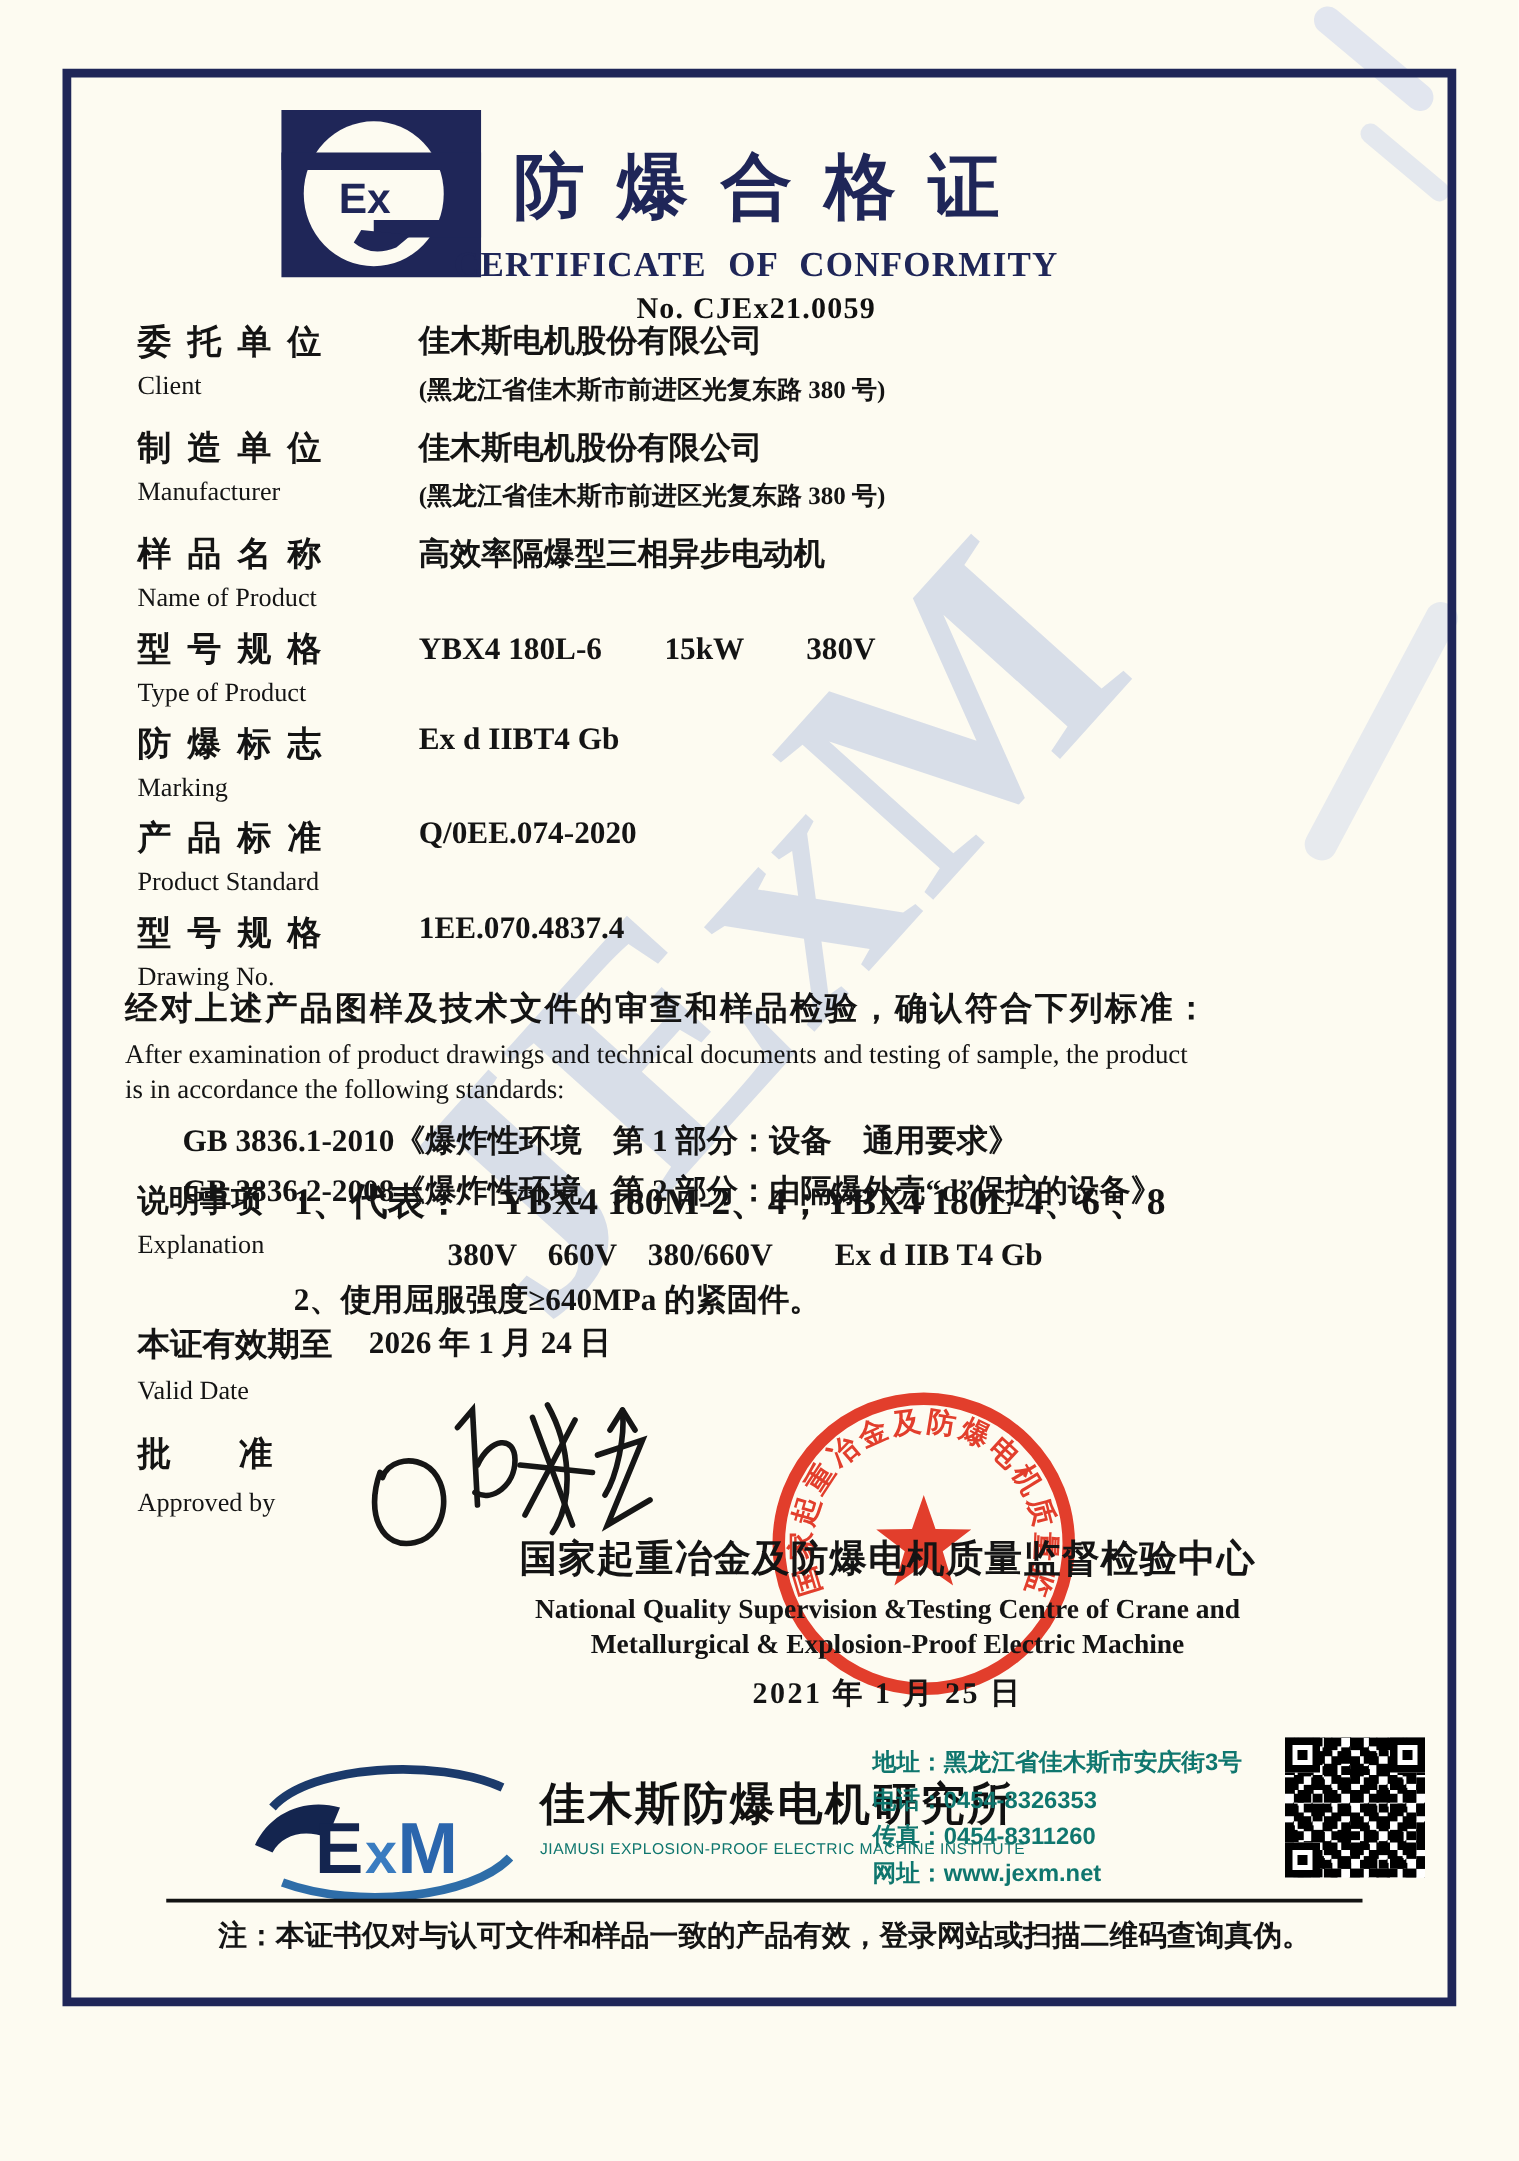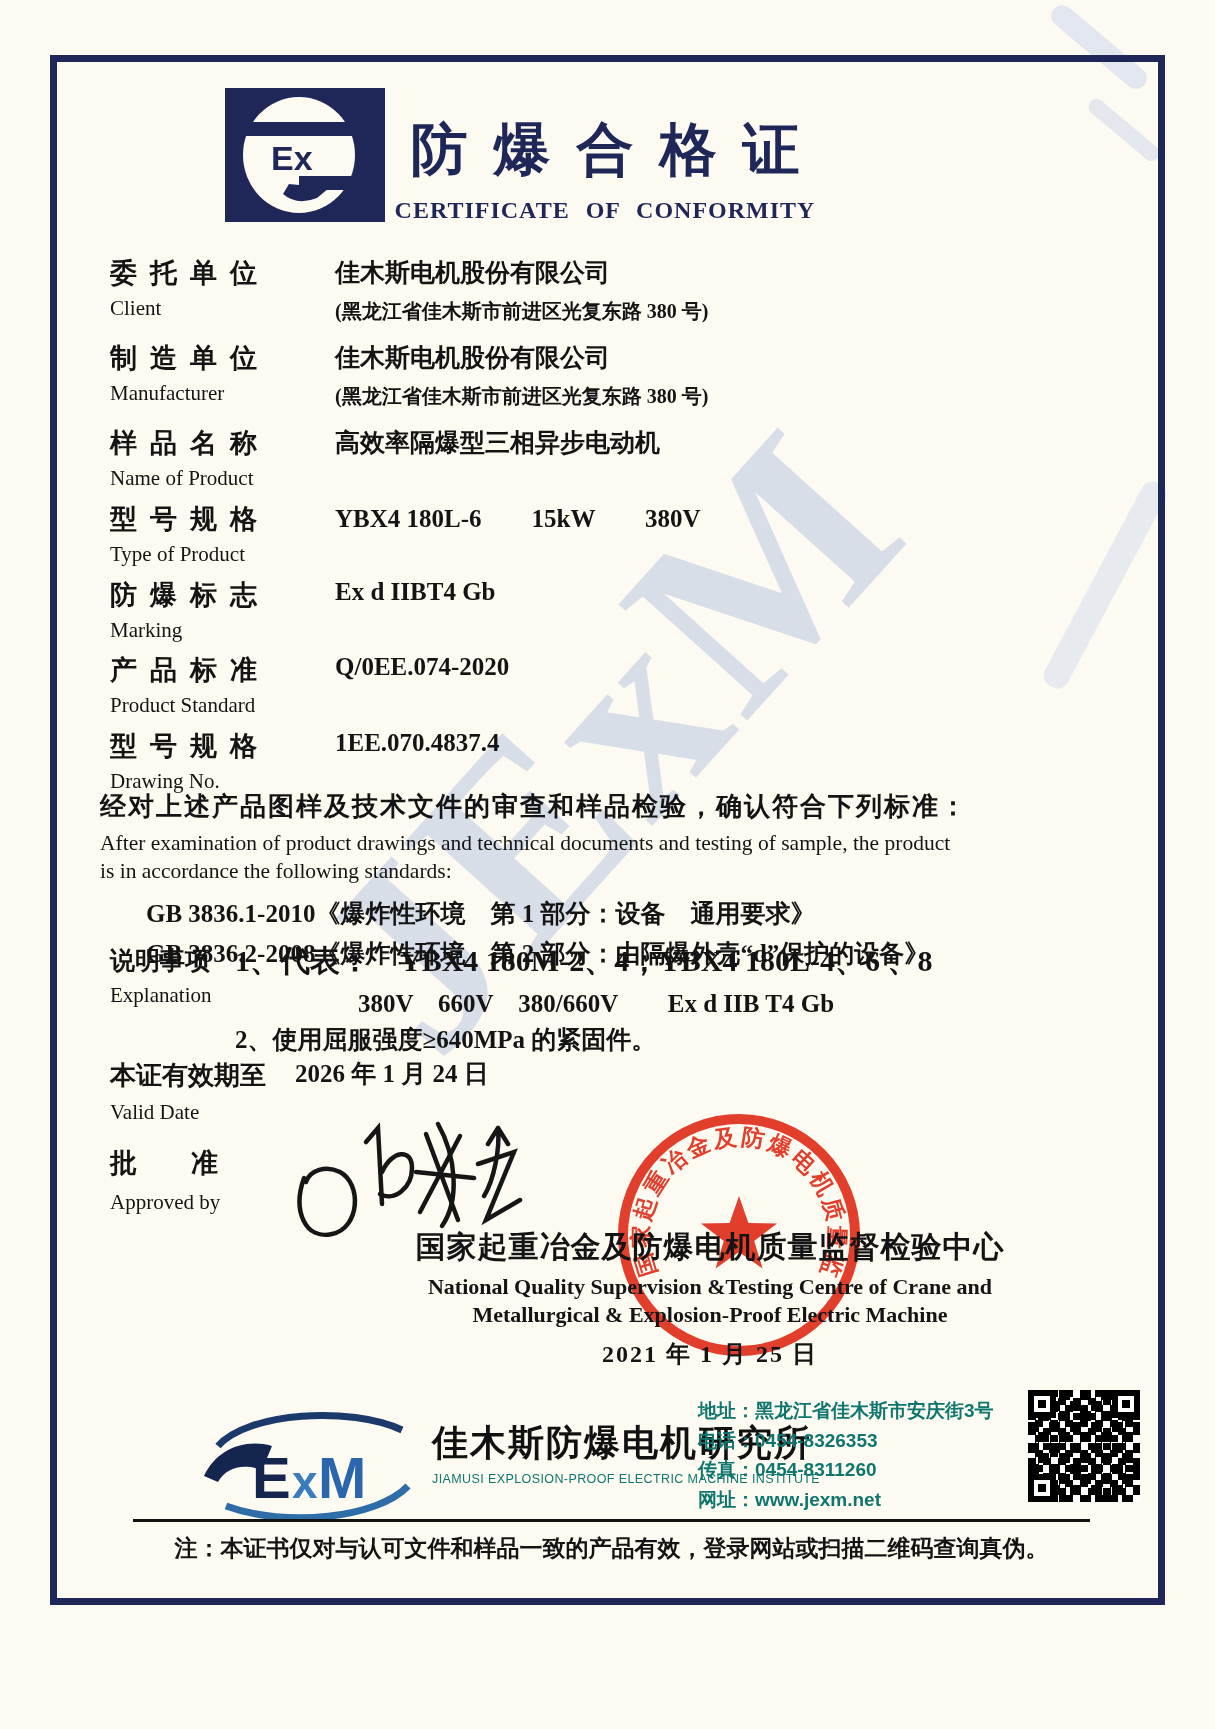--- a/index.html
+++ b/index.html
@@ -14,21 +14,21 @@
                transform:rotate(-48deg); font-size:265px; font-weight:bold; color:#93a7d8; opacity:.34; letter-spacing:6px; pointer-events:none; }
   .deco { background:#ccd5ec; border-radius:12px; pointer-events:none; }
   .deco-a { left:1040px; top:36px; width:118px; height:22px; transform:rotate(40deg); opacity:.55; }
   .deco-b { left:1080px; top:122px; width:88px; height:16px; transform:rotate(40deg); opacity:.5; }
   .deco-c { left:1092px; top:470px; width:26px; height:230px; transform:rotate(28deg); opacity:.45; }
 
   
   .ex-logo { left:225px; top:88px; width:160px; height:134px; }
   .head { left:345px; top:92px; width:520px; text-align:center;margin-top:20px; }
   .title { font-size:57px; font-weight:bold; color:#1f2658; letter-spacing:26px; padding-left:26px; white-space:nowrap; }
-  .subtitle { margin-top:8px; font-size:24px; font-weight:bold; color:#1f2658; letter-spacing:1px; word-spacing:9px; }
+  .subtitle { margin-top:8px; font-size:28px; font-weight:bold; color:#1f2658; letter-spacing:1px; word-spacing:9px; }
   .certno { margin-top:5px; font-size:24px; font-weight:bold; color:#101010; letter-spacing:1px; }
 
   
   .row { position:absolute; left:110px; width:960px; display:flex; }
   .rl { width:225px; flex:none; }
   .rl-zh { font-size:27px; font-weight:bold; letter-spacing:13px; white-space:nowrap; }
   .rl-en { font-size:21px; margin-top:5px; }
   .rv { padding-top:1px; }
   .rv-main { font-size:25px; font-weight:bold; white-space:nowrap; }
   .rv-note { font-size:20px; font-weight:600; margin-top:9px; }
@@ -92,20 +92,21 @@
     <ellipse cx="74" cy="67" rx="56" ry="58" fill="#fdfbf1"></ellipse>
     <rect x="0" y="34" width="160" height="14" fill="#1f2658"></rect>
     <rect x="74" y="88" width="86" height="14" fill="#1f2658"></rect>
     <path d="M58,106 q14,12 34,4 l12,-10 -40,-4 z" fill="#1f2658"></path>
     <text x="46" y="82" font-size="34" font-weight="bold" fill="#1f2658" font-family="Liberation Sans, DejaVu Sans, sans-serif">Ex</text>
   </svg>
 
   <div class="abs head">
     <div class="title">防爆合格证</div>
     <div class="subtitle">CERTIFICATE OF CONFORMITY</div>
+    <div class="certno">No.  CJEx21.0059</div>
   </div>
 
   <div class="row" style="top:255px">
     <div class="rl">
         <div class="rl-zh">委托单位</div>
       <div class="rl-en">Client</div>
       </div>
     <div class="rv">
         <div class="rv-main">佳木斯电机股份有限公司</div>
       <div class="rv-note">(黑龙江省佳木斯市前进区光复东路 380 号)</div>

